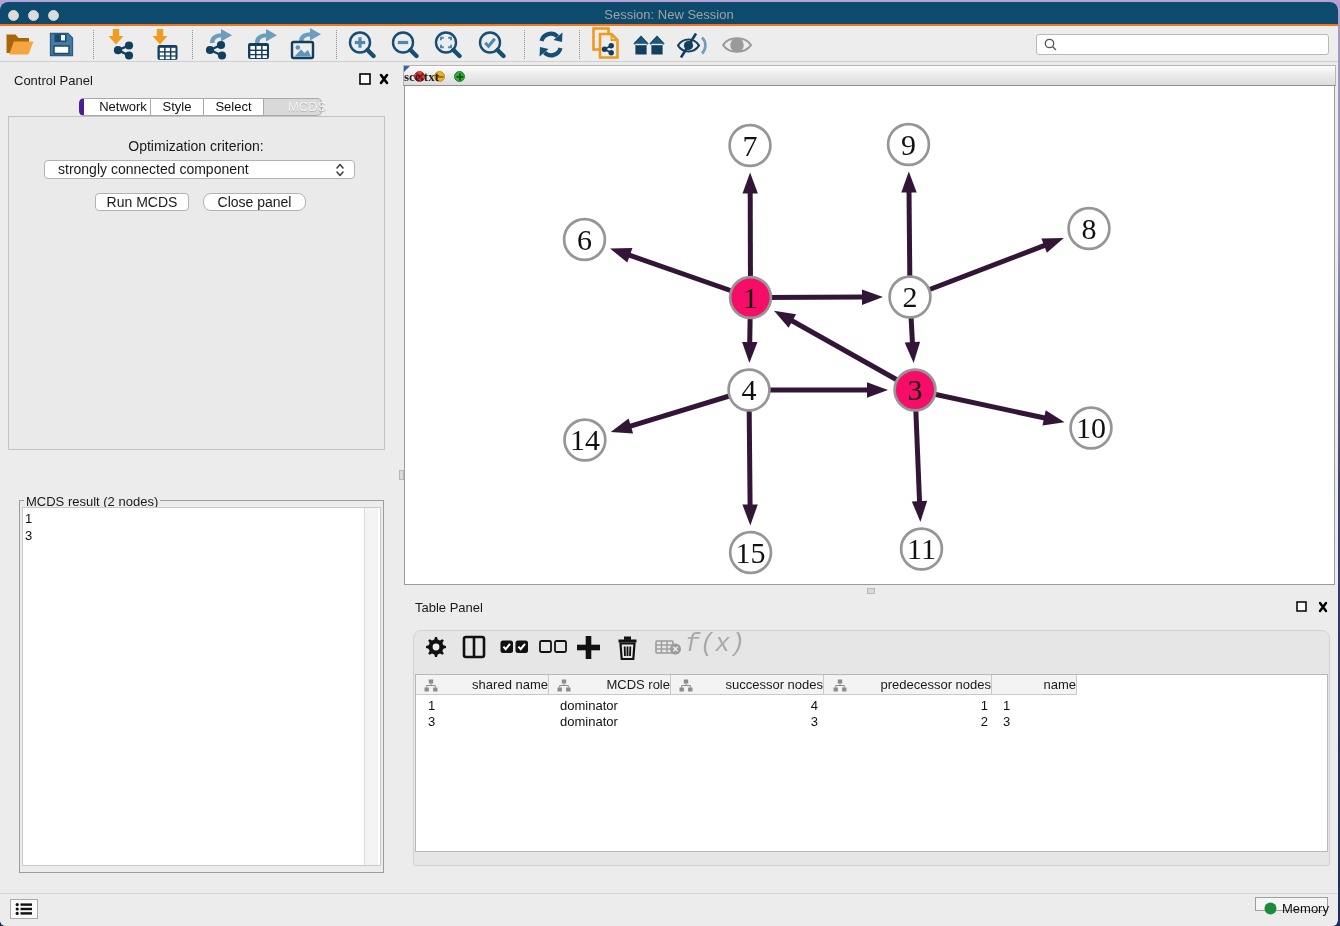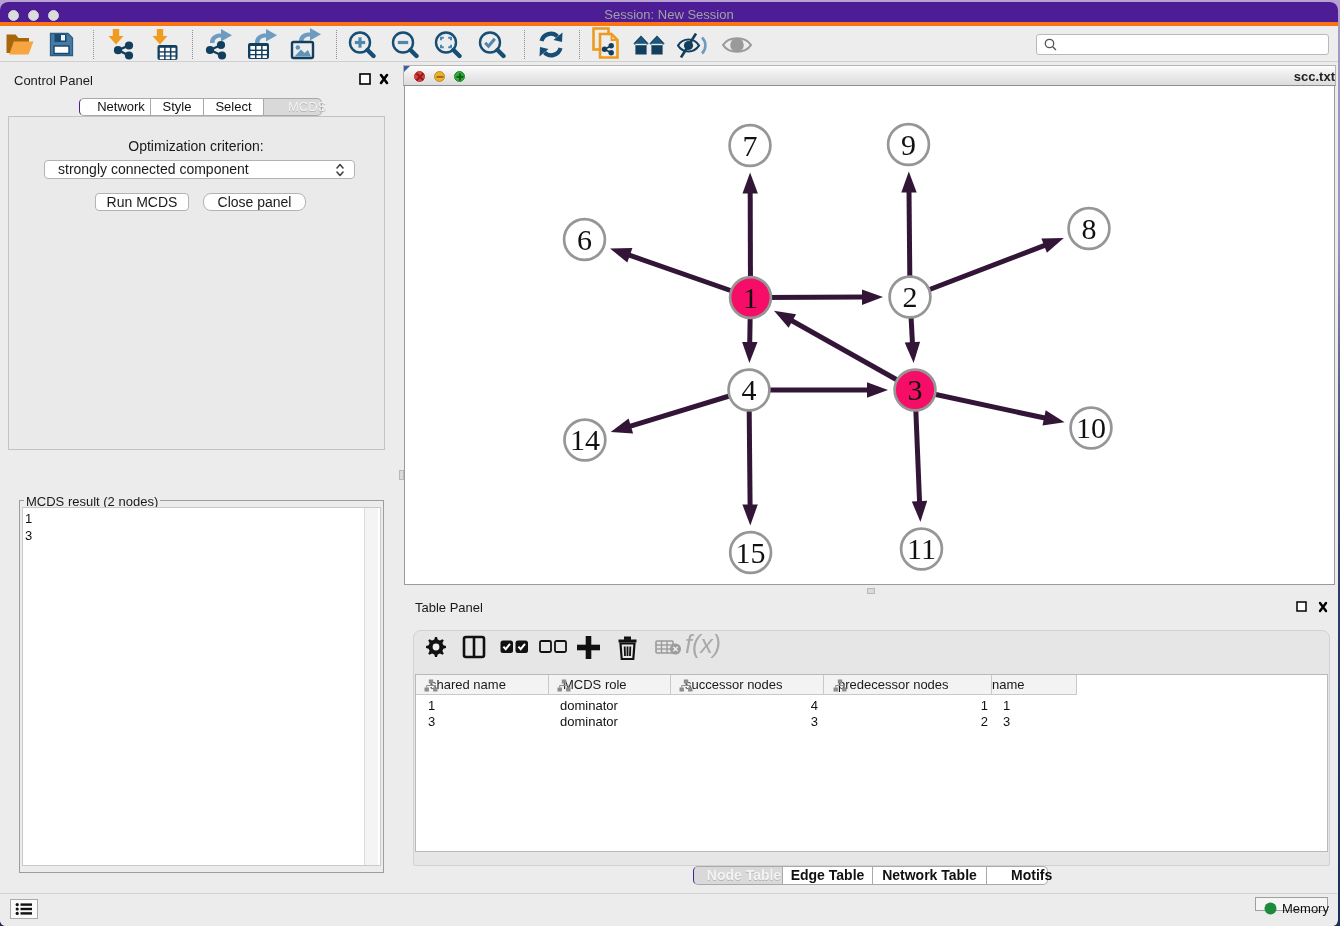--- a/index.html
+++ b/index.html
@@ -9,55 +9,55 @@
   background:linear-gradient(180deg,#b7a3d2 0%,#a89ac7 3%,#9d95c4 10%,#9b97c4 25%,#6a6b98 38%,#3c4472 52%,#2e3a69 66%,#24335f 82%,#1c2e59 100%);
 }
 #win {
   transform:translateZ(0);
   position:absolute; left:0; top:2px; width:1338px; height:924px;
   background:#ececec;
   border-radius:8px 8px 6px 6px;
   overflow:hidden;
 }
 
-#titlebar { position:absolute; left:0; top:0; width:100%; height:24px; background:#4c1d95; border-bottom:4px solid #f97316;}
+#titlebar { position:absolute; left:0; top:0; width:100%; height:24px; background:#0c4a6e; border-bottom:2px solid #f97316;}
 .tl { position:absolute; top:8px; width:11px; height:11px; border-radius:50%; background:#dcdcdc; border:1px solid #cfcfcf; }
 #title-text { position:absolute; top:5px; left:0; width:100%; text-align:center; font-size:13px; color:#a2a2a2; }
 
 #toolbar { position:absolute; left:0; top:24px; width:100%; height:36px; background:#ededed; border-bottom:1px solid #d0d0d0; }
 .tsep { position:absolute; top:4px; height:29px; width:0; border-left:1px dotted #8f8f8f; }
 
 #main { position:absolute; left:0; top:60px; width:100%; height:831px; background:#ececec; }
 
 #cp-title { position:absolute; left:14px; top:71px; font-size:13px; color:#1a1a1a; }
 .tabbar { position:absolute; display:flex; }
 .tab { font-size:13px; color:#111; background:#fff; border:1px solid #a9a9a9; border-left:none; padding:0; text-align:center; line-height:16px; height:18px; }
-.tab.first { border-left:1px solid #4c1d95; border-radius:5px 0 0 5px;padding-left:12px; }
+.tab.first { border-left:5px solid #4c1d95; border-radius:5px 0 0 5px;padding-left:12px; }
 .tab.last { border-radius:0 5px 5px 0;padding-left:24px; }
 .tab.sel { background:#d9d9d9; color:#f3f3f3; text-shadow:0 1px 0 #b5b5b5; }
 #cp-content { position:absolute; left:8px; top:114px; width:377px; height:334px; border:1px solid #c3c3c3; background:#eaeaea; }
 #opt-label { position:absolute; left:0; top:136px; width:392px; text-align:center; font-size:14px; color:#1a1a1a;}
 #dropdown { position:absolute; left:44px; top:158px; width:311px; height:19px; background:#fff; border:1px solid #b3b3b3; border-radius:4px; font-size:14px; color:#1a1a1a; line-height:17px; padding-left:13px; }
 .btn { position:absolute; height:18px; background:#fefefe; border:1px solid #b3b3b3; border-radius:4px; font-size:14px; color:#1a1a1a; text-align:center; line-height:16px; }
 
 #mcds-group { position:absolute; left:19px; top:498px; width:365px; height:373px; border:1px solid #9d9d9d; }
 #mcds-legend { position:absolute; left:24px; top:492px; background:#ececec; font-size:13px; color:#1a1a1a; padding:0 2px; }
 #mcds-white { position:absolute; left:22px; top:505px; width:359px; height:359px; background:#fff; border:1px solid #c9c9c9; font-size:13px; color:#111; line-height:16.5px; padding:3px 0 0 2px; }
 #mcds-scroll { position:absolute; left:364px; top:506px; width:14px; height:357px; background:#f4f4f4; border-left:1px solid #dcdcdc; }
 
 #net-frame { position:absolute; left:403px; top:63px; width:933px; height:527px; }
 #net-title { position:absolute; left:0; top:0; width:933px; height:21px; background:linear-gradient(180deg,#fdfdfd 0%,#ececec 45%,#dcdcdc 100%); border:1px solid #b5b5b5; border-bottom:1px solid #8f8f8f; }
-#net-title-text { position:absolute; top:3px; left:0; width:100%; text-align:right; font-size:13px; font-weight:bold; color:#222; }
+#net-title-text { position:absolute; top:3px; left:0; width:100%; text-align:left; font-size:13px; font-weight:bold; color:#222;font-family:Liberation Serif, serif; }
 .light { position:absolute; top:5px; width:11px; height:11px; border-radius:50%; }
 #net-canvas { position:absolute; left:1px; top:21px; width:931px; height:499px; background:#fff; border-left:1px solid #9a9a9a; border-right:1px solid #9a9a9a; border-bottom:1px solid #9a9a9a; }
 
 #tp-title { position:absolute; left:415px; top:598px; font-size:13px; color:#1a1a1a; }
 #tp-toolbar { position:absolute; left:415px; top:626px; width:912px; height:38px; }
 #tbl { position:absolute; left:415px; top:672px; width:913px; height:178px; background:#fff; border:1px solid #b9b9b9; }
-.hcell { position:absolute; top:0; height:20px; background:#f3f3f3; border-right:1px solid #c9c9c9; border-bottom:1px solid #c9c9c9; font-size:13px; color:#1a1a1a; text-align:left; line-height:19px; }
+.hcell { position:absolute; top:0; height:20px; background:#f3f3f3; border-right:1px solid #c9c9c9; border-bottom:1px solid #c9c9c9; font-size:13px; color:#1a1a1a; text-align:right; line-height:19px; }
 .rcell { position:absolute; font-size:13px; color:#111; height:17px; line-height:17px; }
 
 #statusbar { position:absolute; left:0; top:891px; width:1337px; height:33px; background:#ececec; border-top:1px solid #d2d2d2; }
 #listbtn { position:absolute; left:10px; top:897px; width:28px; height:20px; background:#fafafa; border:1px solid #ababab; }
 #membtn { position:absolute; left:1255px; top:895px; width:73px; height:14px; background:#f5f5f5; border:1px solid #9f9f9f; font-size:13px; color:#111; }
 .icon { position:absolute; }
 </style>
 </head>
 <body>
 <div id="win">
@@ -343,21 +343,21 @@
 </svg>
 <svg class="icon" style="left:240px;top:12px;" width="27" height="15" viewBox="0 0 27 15">
   <rect x="1" y="1" width="17" height="12" rx="1" fill="none" stroke="#9b9b9b" stroke-width="1.6"></rect>
   <line x1="1" y1="5" x2="18" y2="5" stroke="#9b9b9b" stroke-width="1.4"></line>
   <line x1="1" y1="9" x2="18" y2="9" stroke="#9b9b9b" stroke-width="1.4"></line>
   <line x1="6.5" y1="1" x2="6.5" y2="13" stroke="#9b9b9b" stroke-width="1.4"></line>
   <line x1="12" y1="1" x2="12" y2="13" stroke="#9b9b9b" stroke-width="1.4"></line>
   <circle cx="20.5" cy="9" r="5.5" fill="#9b9b9b"></circle>
   <path d="M18.3 6.8 L22.7 11.2 M22.7 6.8 L18.3 11.2" stroke="#ededed" stroke-width="1.5"></path>
 </svg>
-<div class="icon" style="left:270px;top:2px;width:60px;height:30px;font-family:Liberation Sans, sans-serif;font-style:italic;font-size:25px;color:#a9a9a9;">f(x)</div>
+<div class="icon" style="left:270px;top:2px;width:60px;height:30px;font-family:Liberation Mono, monospace;font-style:italic;font-size:25px;color:#a9a9a9;">f(x)</div>
 
   </div>
   <div id="tbl">
     <div class="hcell" style="left:0; width:133px;"><span style="margin-left:14px;">shared name</span></div>
 <div class="hcell" style="left:133px; width:122px;"><span style="margin-left:14px;">MCDS role</span></div>
 <div class="hcell" style="left:255px; width:153px;"><span style="margin-left:14px;">successor nodes</span></div>
 <div class="hcell" style="left:408px; width:168px;"><span style="margin-left:14px;">predecessor nodes</span></div>
 <div class="hcell" style="left:576px; width:85px;">name</div>
 <svg class="icon" style="left:8px;top:4px;" width="14" height="13" viewBox="0 0 14 13">
         <rect x="4.8" y="0.5" width="4.4" height="4" fill="#8c8c8c"></rect>
@@ -389,26 +389,20 @@
 <div class="rcell" style="left:408px; top:22px; width:164px; text-align:right;">1</div>
 <div class="rcell" style="left:587px; top:22px;">1</div>
 <div class="rcell" style="left:12px; top:38px;">3</div>
 <div class="rcell" style="left:144px; top:38px;">dominator</div>
 <div class="rcell" style="left:255px; top:38px; width:147px; text-align:right;">3</div>
 <div class="rcell" style="left:408px; top:38px; width:164px; text-align:right;">2</div>
 <div class="rcell" style="left:587px; top:38px;">3</div>
 
   </div>
 
-  <div class="tabbar" style="left:693px; top:864px;">
-    <div class="tab first sel" style="width:90px; height:19px; line-height:17px; font-size:14px; font-weight:bold;">Node Table</div>
-    <div class="tab" style="width:90px; height:19px; line-height:17px; font-size:14px; font-weight:bold;">Edge Table</div>
-    <div class="tab" style="width:114px; height:19px; line-height:17px; font-size:14px; font-weight:bold;">Network Table</div>
-    <div class="tab last" style="width:61px; height:19px; line-height:17px; font-size:14px; font-weight:bold;">Motifs</div>
-  </div>
 
   <div id="statusbar"></div>
   <div id="listbtn">
     <svg width="18" height="14" style="position:absolute;left:4px;top:2px;" viewBox="0 0 18 14">
       <circle cx="2.2" cy="2.6" r="1.6" fill="#111"></circle>
         <circle cx="2.2" cy="7" r="1.6" fill="#111"></circle>
         <circle cx="2.2" cy="11.4" r="1.6" fill="#111"></circle>
       <rect x="5.5" y="1.4" width="11.5" height="2.4" fill="#111"></rect>
         <rect x="5.5" y="5.8" width="11.5" height="2.4" fill="#111"></rect>
         <rect x="5.5" y="10.2" width="11.5" height="2.4" fill="#111"></rect>

